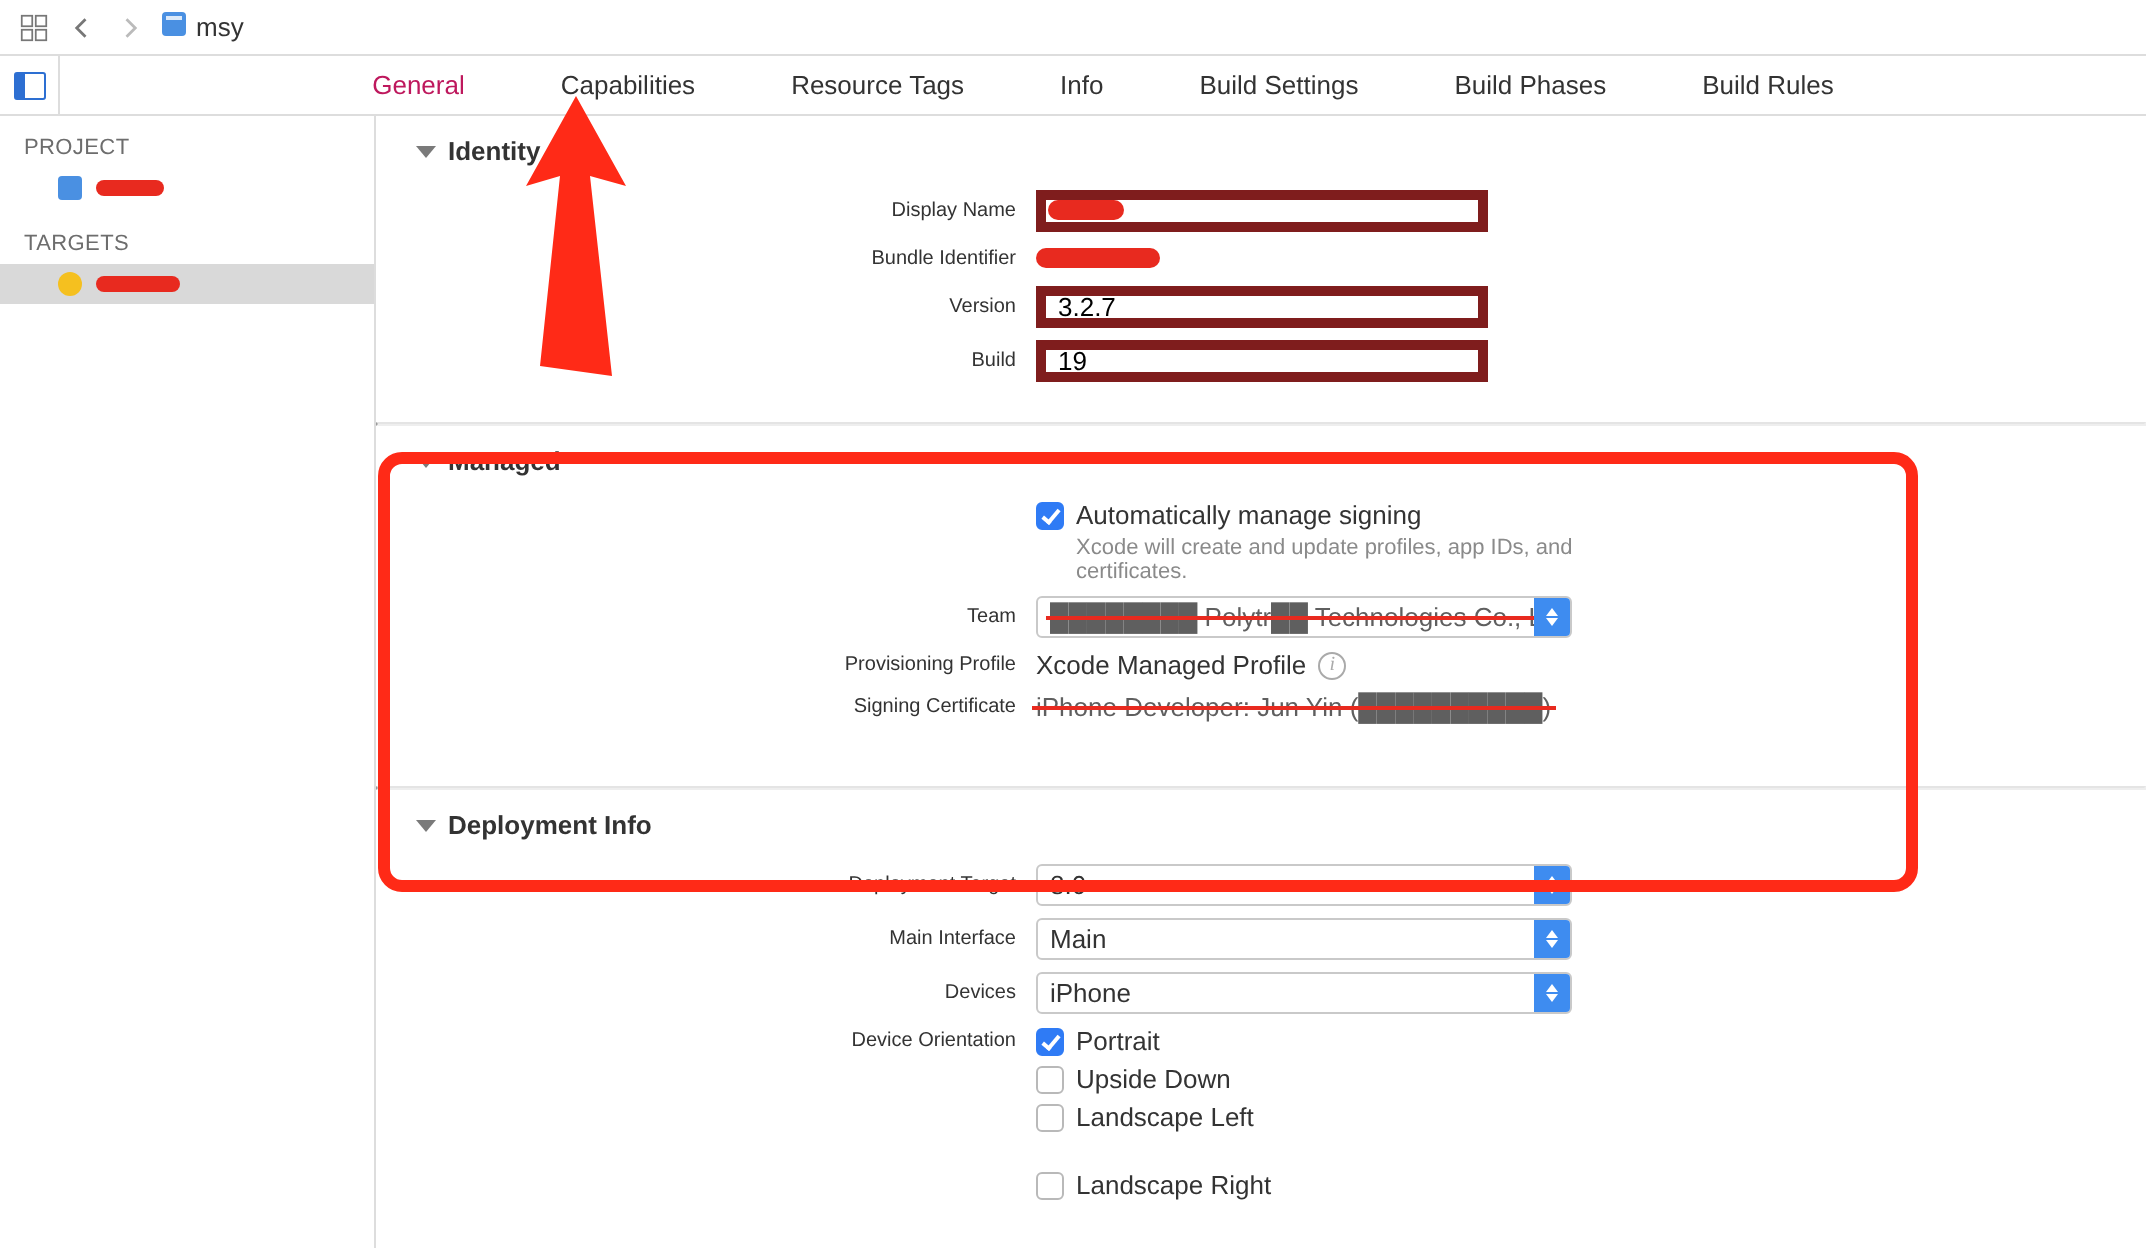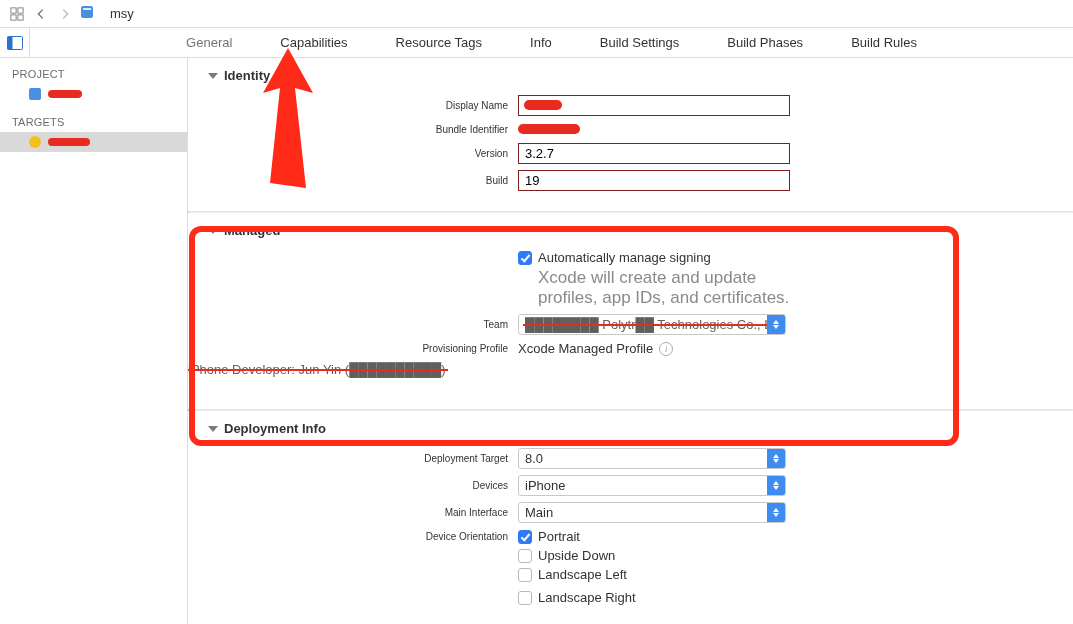--- a/index.html
+++ b/index.html
@@ -22,21 +22,21 @@
     padding: 0 8px;
     gap: 6px;
   }
   .icon-btn {
     width: 18px; height: 18px;
     display: inline-flex; align-items: center; justify-content: center;
     color: #666;
   }
   .icon-btn svg { width: 14px; height: 14px; }
   .breadcrumb {
-    display: flex; align-items: center; gap: 16px;
+    display: flex; align-items: center; gap: 4px;
     color: #333;
   }
   .breadcrumb .file-icon { color: #3b7bd6; }
   
   .tabsrow {
     height: 30px;
     border-bottom: 1px solid #ddd;
     display: flex;
     align-items: center;
     position: relative;
@@ -53,21 +53,21 @@
     display: flex;
     justify-content: center;
     gap: 40px;
     font-size: 13px;
   }
   .tab {
     padding: 7px 4px;
     color: #333;
     cursor: default;
   }
-  .tab.active { color: #737373; }
+  .tab.active { color: #be185d; }
   
   .split {
     display: flex;
     height: calc(624px - 28px - 30px);
   }
   .sidebar {
     width: 188px;
     border-right: 1px solid #ddd;
     background: #fff;
     padding-top: 6px;
@@ -126,34 +126,34 @@
     margin: 6px 0;
   }
   .form-label {
     width: 330px;
     text-align: right;
     padding-right: 10px;
     color: #333;
     font-size: 10px;
   }
   .form-ctrl input[type="text"] {
-    width: 272px;
+    width: 226px;
     height: 21px;
-    border: 1px solid #7f1d1d;
+    border: 5px solid #7f1d1d;
     padding: 2px 6px;
     font-size: 13px;
     background:#fff;
   }
   .form-ctrl .static-text {
     font-size: 13px;
     color: #333;
     display: inline-flex; align-items: center; gap: 6px;
   }
   .helper {
-    font-size: 17px;
+    font-size: 11px;
     color: #8a8a8a;
     margin-top: 3px;
     max-width: 270px;
   }
   .checkbox-row {
     display:flex; align-items:flex-start; gap:6px;
   }
   input[type="checkbox"].mac {
     width:14px; height:14px;
     appearance:none;
@@ -391,20 +391,21 @@
       <div class="form-row">
         <div class="form-label">Provisioning Profile</div>
         <div class="form-ctrl">
           <span class="static-text">
             <span>Xcode Managed Profile</span>
             <span class="info-icon">i</span>
           </span>
         </div>
       </div>
       <div class="form-row">
+        <div class="form-label">Signing Certificate</div>
         <div class="form-ctrl">
           <span class="static-text">
               <span class="strike-red">iPhone Developer: Jun Yin (██████████)</span>
             </span>
         </div>
       </div>
     </div>
 
     <hr class="section-divider">
 
@@ -419,55 +420,55 @@
           <div class="select">
             <span class="sel-text">8.0</span>
             <span class="sel-arrows">
                 <span class="up"></span>
                 <span class="down"></span>
               </span>
           </div>
         </div>
       </div>
       <div class="form-row">
-        <div class="form-label">Devices</div>
+        <div class="form-label">Main Interface</div>
         <div class="form-ctrl">
           <div class="select">
-            <span class="sel-text">iPhone</span>
+            <span class="sel-text">Main</span>
             <span class="sel-arrows">
                 <span class="up"></span>
                 <span class="down"></span>
               </span>
           </div>
         </div>
       </div>
       <div class="form-row">
-        <div class="form-label">Main Interface</div>
+        <div class="form-label">Devices</div>
         <div class="form-ctrl">
           <div class="select">
-            <span class="sel-text">Main</span>
+            <span class="sel-text">iPhone</span>
             <span class="sel-arrows">
                 <span class="up"></span>
                 <span class="down"></span>
               </span>
           </div>
         </div>
       </div>
       <div class="form-row" style="align-items:flex-start">
         <div class="form-label" style="padding-top:2px">Device Orientation</div>
         <div class="form-ctrl">
           <div class="checkbox-row" style="margin-bottom:4px">
               <input type="checkbox" class="mac" checked="" style="">
               <span>Portrait</span>
             </div>
           <div class="checkbox-row" style="margin-bottom:4px">
               <input type="checkbox" class="mac" style="">
               <span>Upside Down</span>
             </div>
-          <div class="checkbox-row" style="margin-bottom:8px">
+          <div class="checkbox-row" style="margin-bottom:19px">
               <input type="checkbox" class="mac" style="">
               <span>Landscape Left</span>
             </div>
           <div class="checkbox-row">
               <input type="checkbox" class="mac" style="">
               <span>Landscape Right</span>
             </div>
         </div>
       </div>
     </div>

